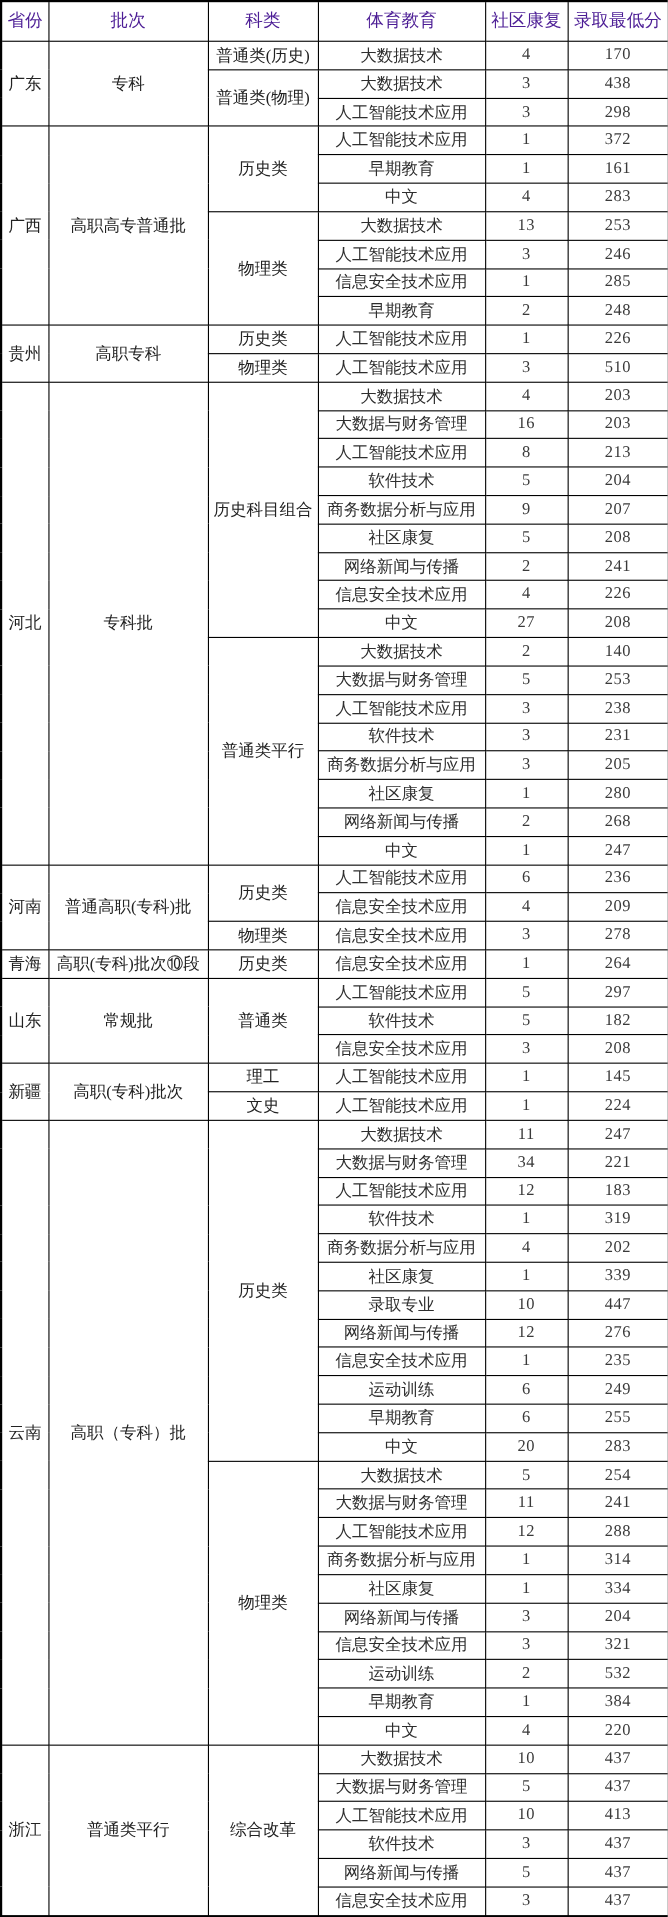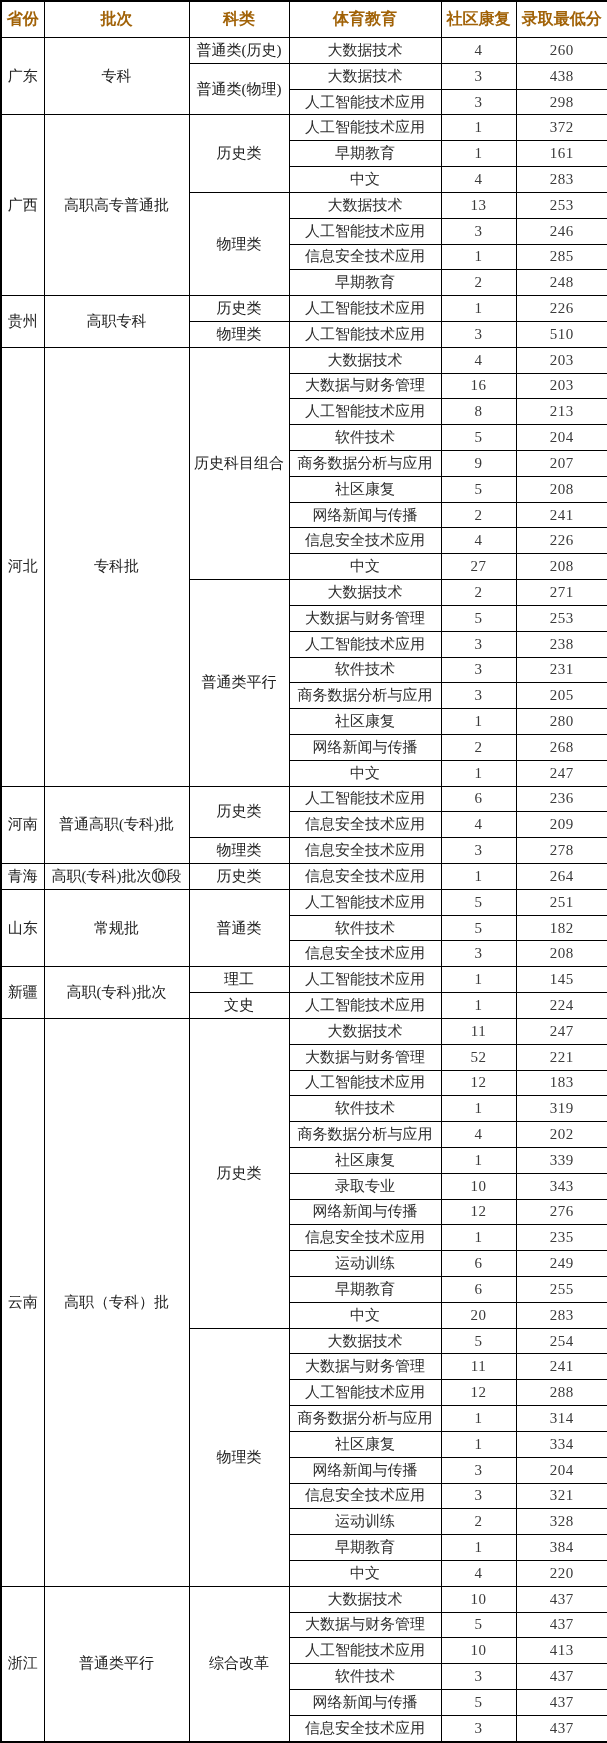--- a/index.html
+++ b/index.html
@@ -22,23 +22,23 @@
   .admission-table th,
   .admission-table td {
     border: 1px solid #000;
     text-align: center;
     vertical-align: middle;
     padding: 0 1px;
     overflow: hidden;
     white-space: nowrap;
   }
   .admission-table thead th {
-    font-weight: bold;
+    font-weight: normal;
     font-size: 16px;
-    color: #a16207;
+    color: #4c1d95;
     height: 35px;
   }
   .admission-table td {
     font-size: 15px;
     color: #2e2e2e;
   }
   .admission-table td.province-cell,
   .admission-table td.batch-cell,
   .admission-table td.category-cell {
     color: #222;
@@ -72,21 +72,21 @@
       <th>录取最低分</th>
     </tr>
   </thead>
   <tbody>
       <tr>
         <td rowspan="3" class="province-cell">广东</td>
         <td rowspan="3" class="batch-cell">专科</td>
         <td class="category-cell">普通类(历史)</td>
         <td class="major-cell">大数据技术</td>
         <td class="count-cell">4</td>
-        <td class="score-cell">260</td>
+        <td class="score-cell">170</td>
       </tr>
       <tr>
         <td rowspan="2" class="category-cell">普通类(物理)</td>
         <td class="major-cell">大数据技术</td>
         <td class="count-cell">3</td>
         <td class="score-cell">438</td>
       </tr>
       <tr>
         <td class="major-cell">人工智能技术应用</td>
         <td class="count-cell">3</td>
@@ -190,21 +190,21 @@
       </tr>
       <tr>
         <td class="major-cell">中文</td>
         <td class="count-cell">27</td>
         <td class="score-cell">208</td>
       </tr>
       <tr>
         <td rowspan="8" class="category-cell">普通类平行</td>
         <td class="major-cell">大数据技术</td>
         <td class="count-cell">2</td>
-        <td class="score-cell">271</td>
+        <td class="score-cell">140</td>
       </tr>
       <tr>
         <td class="major-cell">大数据与财务管理</td>
         <td class="count-cell">5</td>
         <td class="score-cell">253</td>
       </tr>
       <tr>
         <td class="major-cell">人工智能技术应用</td>
         <td class="count-cell">3</td>
         <td class="score-cell">238</td>
@@ -260,21 +260,21 @@
         <td class="major-cell">信息安全技术应用</td>
         <td class="count-cell">1</td>
         <td class="score-cell">264</td>
       </tr>
       <tr>
         <td rowspan="3" class="province-cell">山东</td>
         <td rowspan="3" class="batch-cell">常规批</td>
         <td rowspan="3" class="category-cell">普通类</td>
         <td class="major-cell">人工智能技术应用</td>
         <td class="count-cell">5</td>
-        <td class="score-cell">251</td>
+        <td class="score-cell">297</td>
       </tr>
       <tr>
         <td class="major-cell">软件技术</td>
         <td class="count-cell">5</td>
         <td class="score-cell">182</td>
       </tr>
       <tr>
         <td class="major-cell">信息安全技术应用</td>
         <td class="count-cell">3</td>
         <td class="score-cell">208</td>
@@ -296,21 +296,21 @@
       <tr>
         <td rowspan="22" class="province-cell">云南</td>
         <td rowspan="22" class="batch-cell">高职（专科）批</td>
         <td rowspan="12" class="category-cell">历史类</td>
         <td class="major-cell">大数据技术</td>
         <td class="count-cell">11</td>
         <td class="score-cell">247</td>
       </tr>
       <tr>
         <td class="major-cell">大数据与财务管理</td>
-        <td class="count-cell">52</td>
+        <td class="count-cell">34</td>
         <td class="score-cell">221</td>
       </tr>
       <tr>
         <td class="major-cell">人工智能技术应用</td>
         <td class="count-cell">12</td>
         <td class="score-cell">183</td>
       </tr>
       <tr>
         <td class="major-cell">软件技术</td>
         <td class="count-cell">1</td>
@@ -322,21 +322,21 @@
         <td class="score-cell">202</td>
       </tr>
       <tr>
         <td class="major-cell">社区康复</td>
         <td class="count-cell">1</td>
         <td class="score-cell">339</td>
       </tr>
       <tr>
         <td class="major-cell">录取专业</td>
         <td class="count-cell">10</td>
-        <td class="score-cell">343</td>
+        <td class="score-cell">447</td>
       </tr>
       <tr>
         <td class="major-cell">网络新闻与传播</td>
         <td class="count-cell">12</td>
         <td class="score-cell">276</td>
       </tr>
       <tr>
         <td class="major-cell">信息安全技术应用</td>
         <td class="count-cell">1</td>
         <td class="score-cell">235</td>
@@ -388,21 +388,21 @@
         <td class="score-cell">204</td>
       </tr>
       <tr>
         <td class="major-cell">信息安全技术应用</td>
         <td class="count-cell">3</td>
         <td class="score-cell">321</td>
       </tr>
       <tr>
         <td class="major-cell">运动训练</td>
         <td class="count-cell">2</td>
-        <td class="score-cell">328</td>
+        <td class="score-cell">532</td>
       </tr>
       <tr>
         <td class="major-cell">早期教育</td>
         <td class="count-cell">1</td>
         <td class="score-cell">384</td>
       </tr>
       <tr>
         <td class="major-cell">中文</td>
         <td class="count-cell">4</td>
         <td class="score-cell">220</td>

